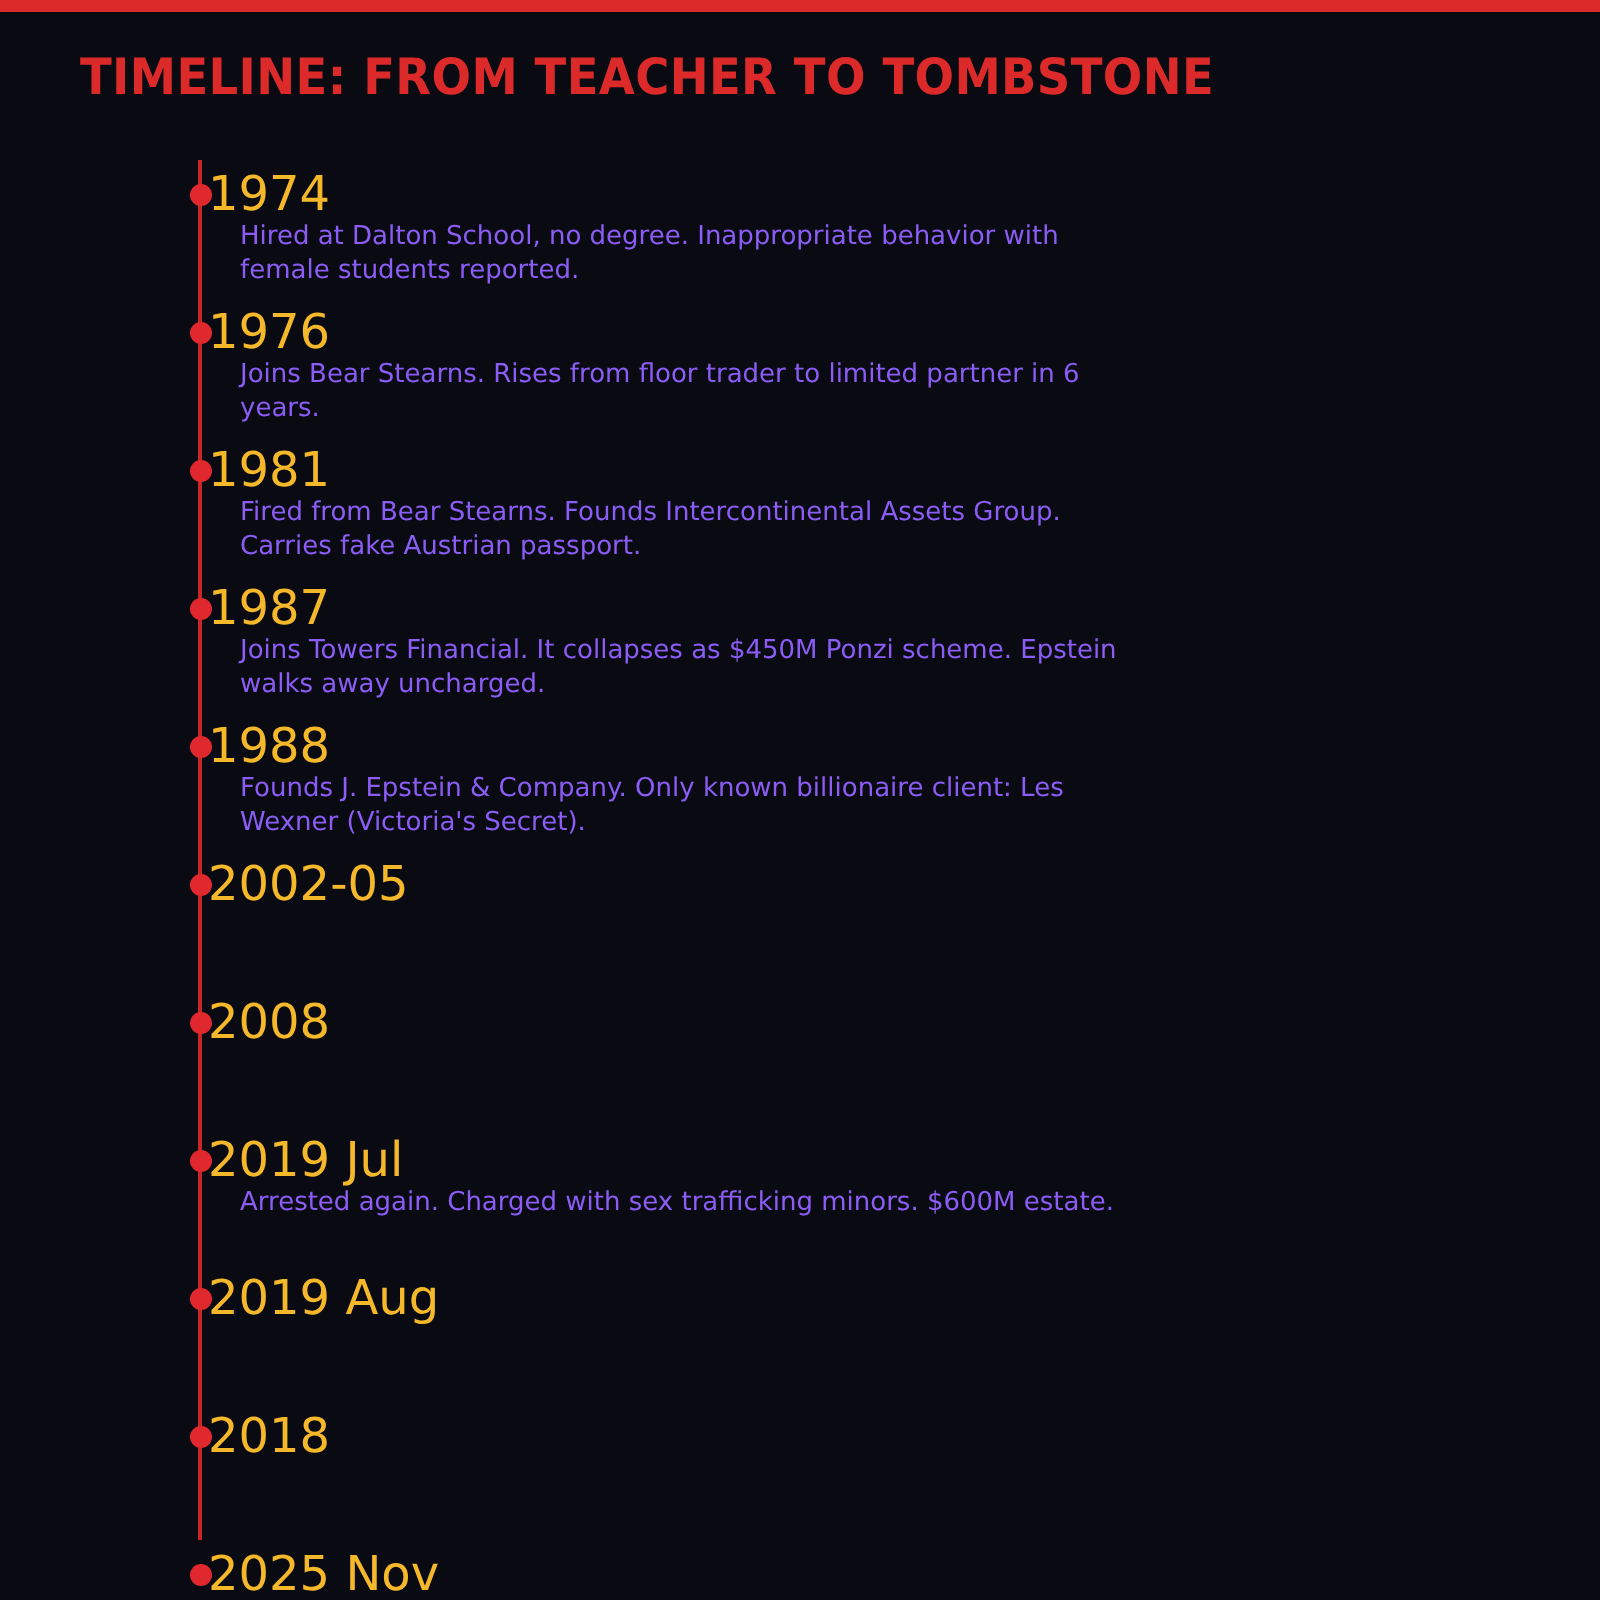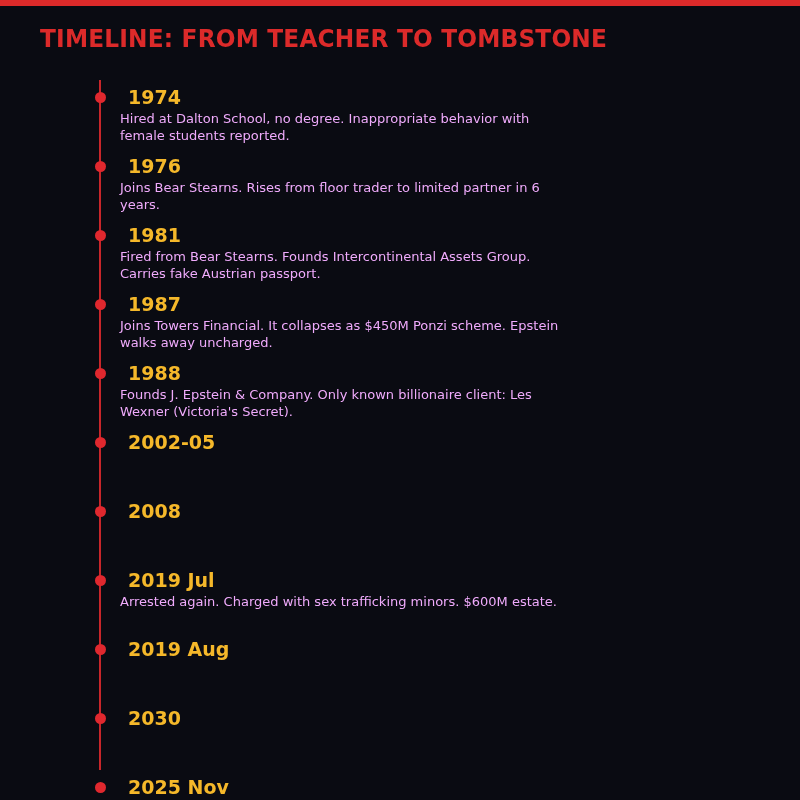--- a/index.html
+++ b/index.html
@@ -25,29 +25,29 @@
       background: #c8262a;
     }
     .entry {
       position: absolute; left: 0; width: 800px; height: 69px;
     }
     .dot {
       position: absolute; left: 95px; top: 6px; width: 11px; height: 11px;
       border-radius: 50%; background: #e0282e;
     }
     .year {
-      position: absolute; left: 128px; top: 0px;
-      font-family: "DejaVu Sans", sans-serif; font-weight: bold;
-      font-size: 19px; color: #f5b82a; white-space: nowrap;
+      position: absolute; left: 104px; top: 0px;
+      font-family: "DejaVu Sans", sans-serif; font-weight: normal;
+      font-size: 24px; color: #f5b82a; white-space: nowrap;
       line-height: 22px;
     }
     .desc {
       position: absolute; left: 120px; top: 24px; width: 450px;
       font-family: "DejaVu Sans", sans-serif; font-size: 13px;
-      line-height: 17px; color: #f0abfc;
+      line-height: 17px; color: #8b5cf6;
     }
   </style>
 </head>
 <body>
 
 <div class="top-bar"></div>
 <div class="page-title">TIMELINE: FROM TEACHER TO TOMBSTONE</div>
 
 <div class="timeline-line"></div>
 
@@ -97,20 +97,20 @@
   <div class="desc">Arrested again. Charged with sex trafficking minors. $600M estate.</div>
 </div>
 
 <div class="entry" style="top:638px">
   <div class="dot"></div>
   <div class="year">2019 Aug</div>
 </div>
 
 <div class="entry" style="top:707px">
   <div class="dot"></div>
-  <div class="year">2030</div>
+  <div class="year">2018</div>
 </div>
 
 <div class="entry" style="top:776px">
   <div class="dot"></div>
   <div class="year">2025 Nov</div>
   <div class="desc"></div>
 </div>
 
 </body></html>

